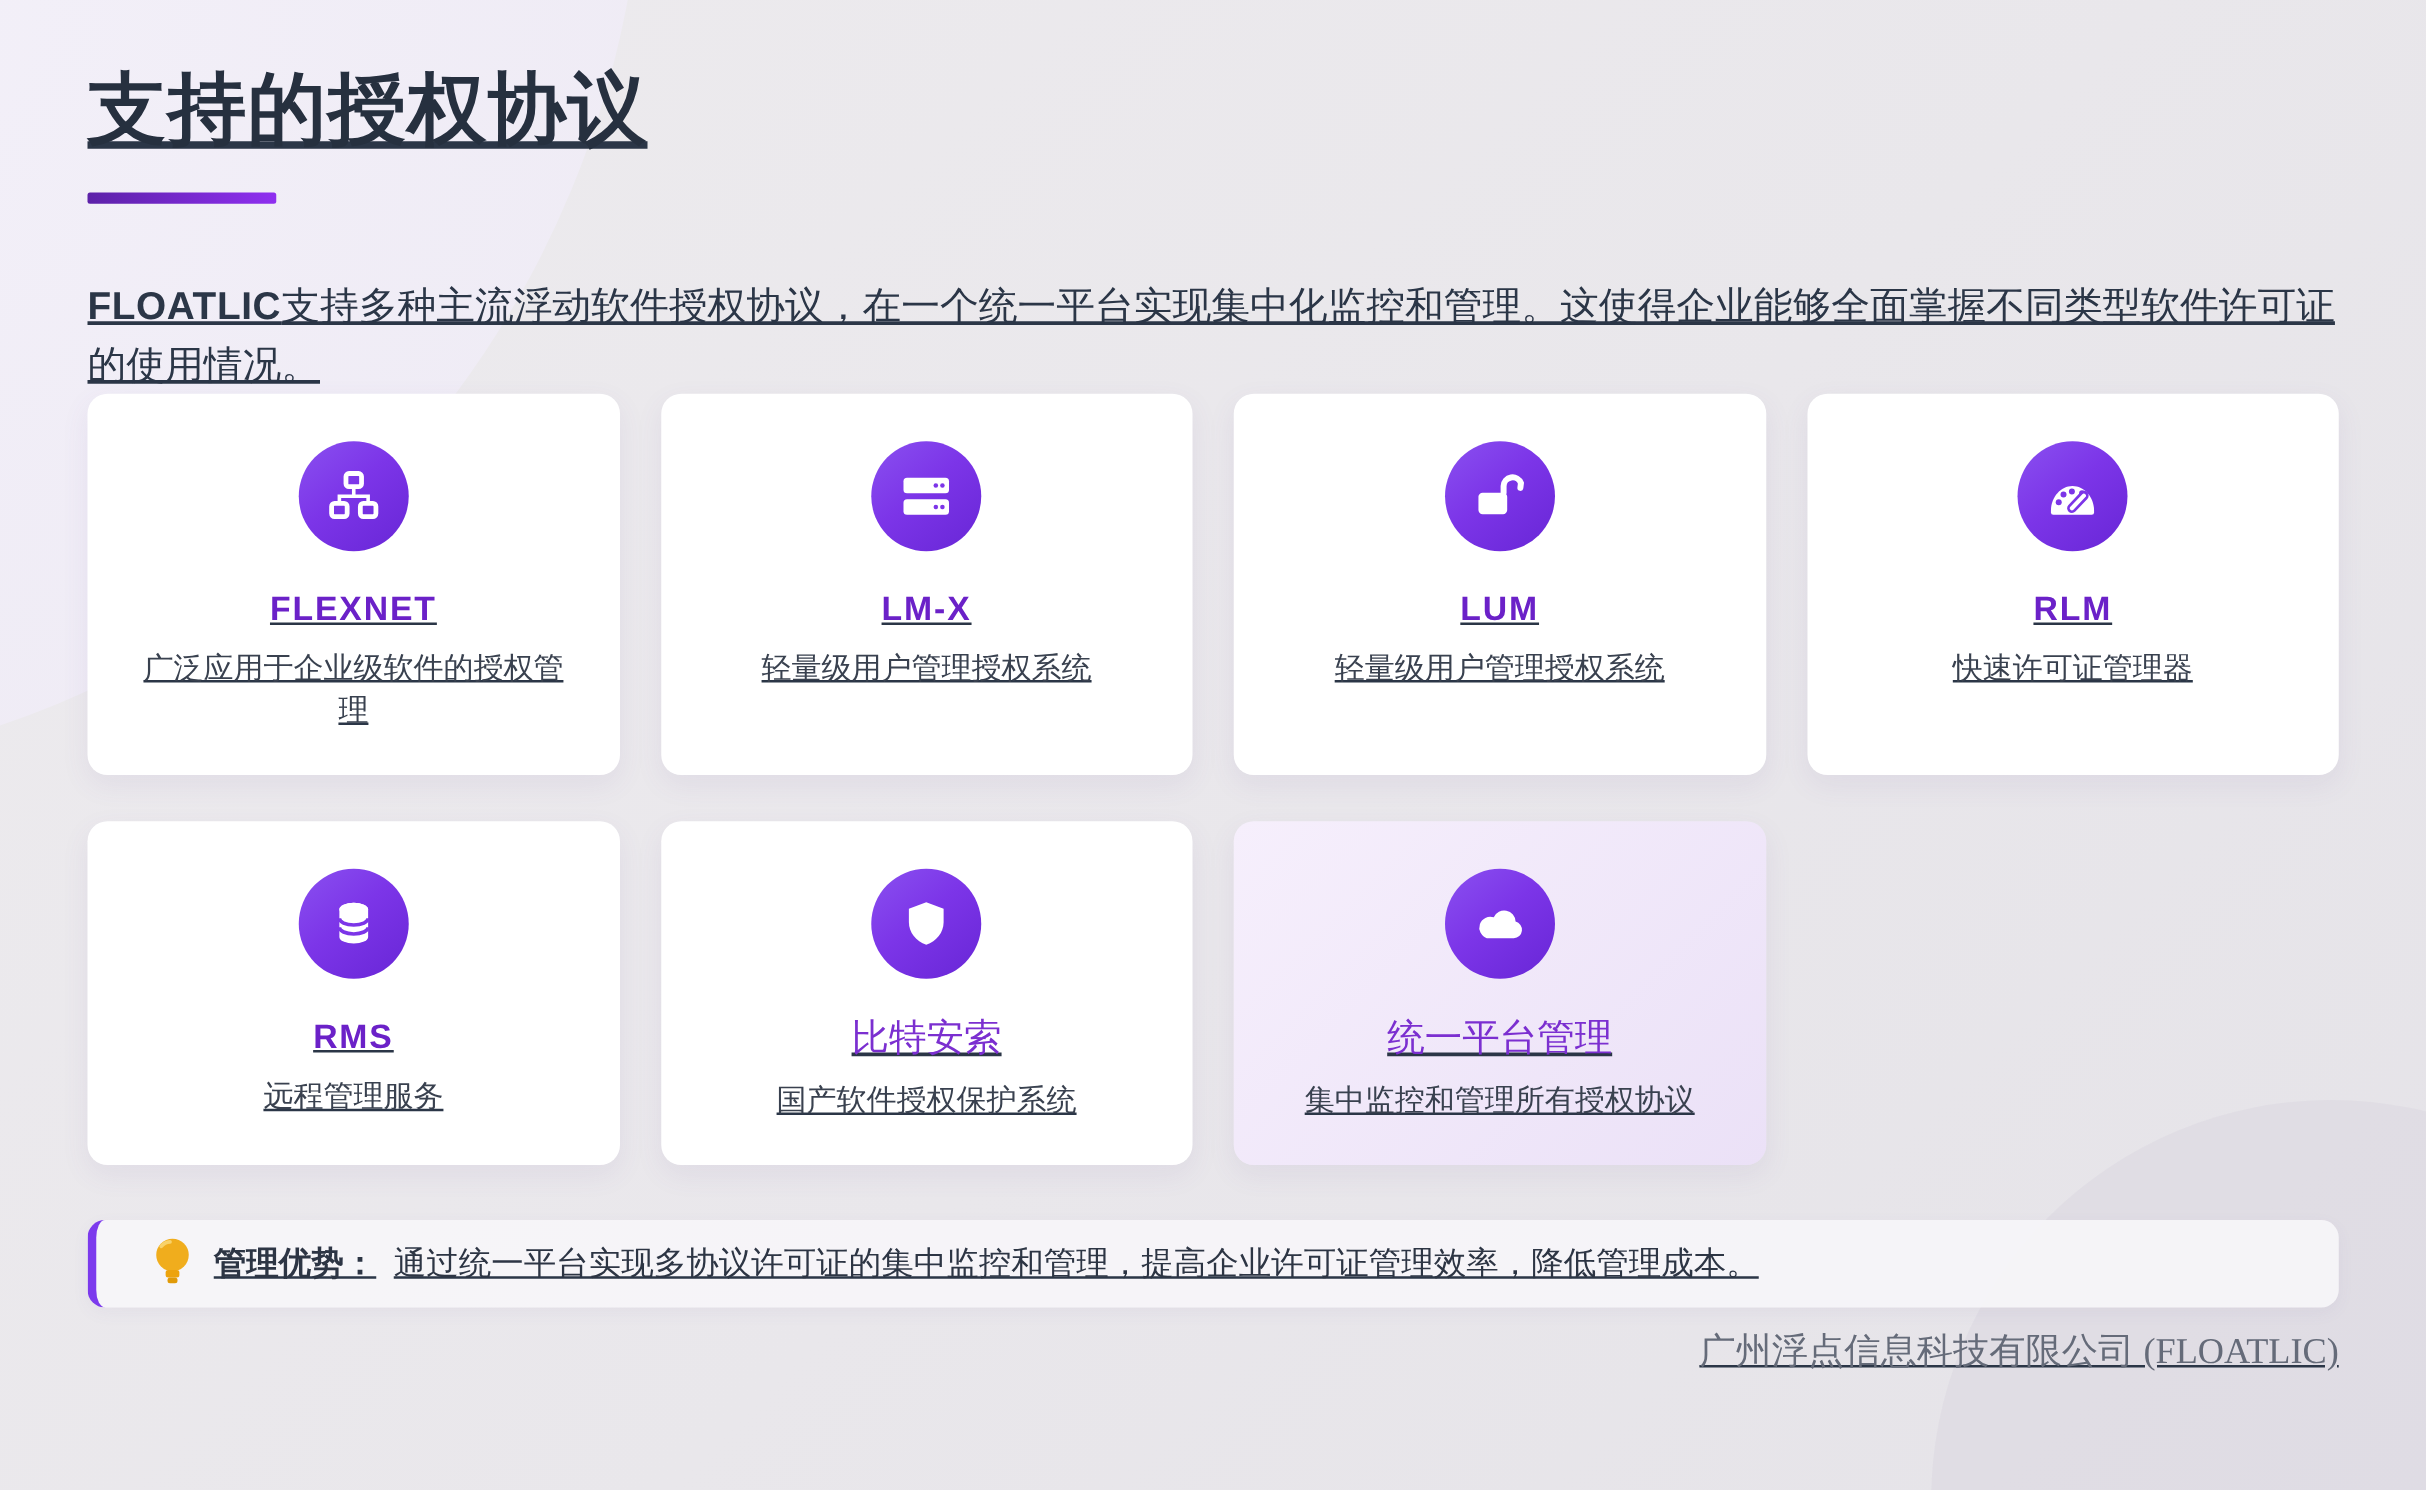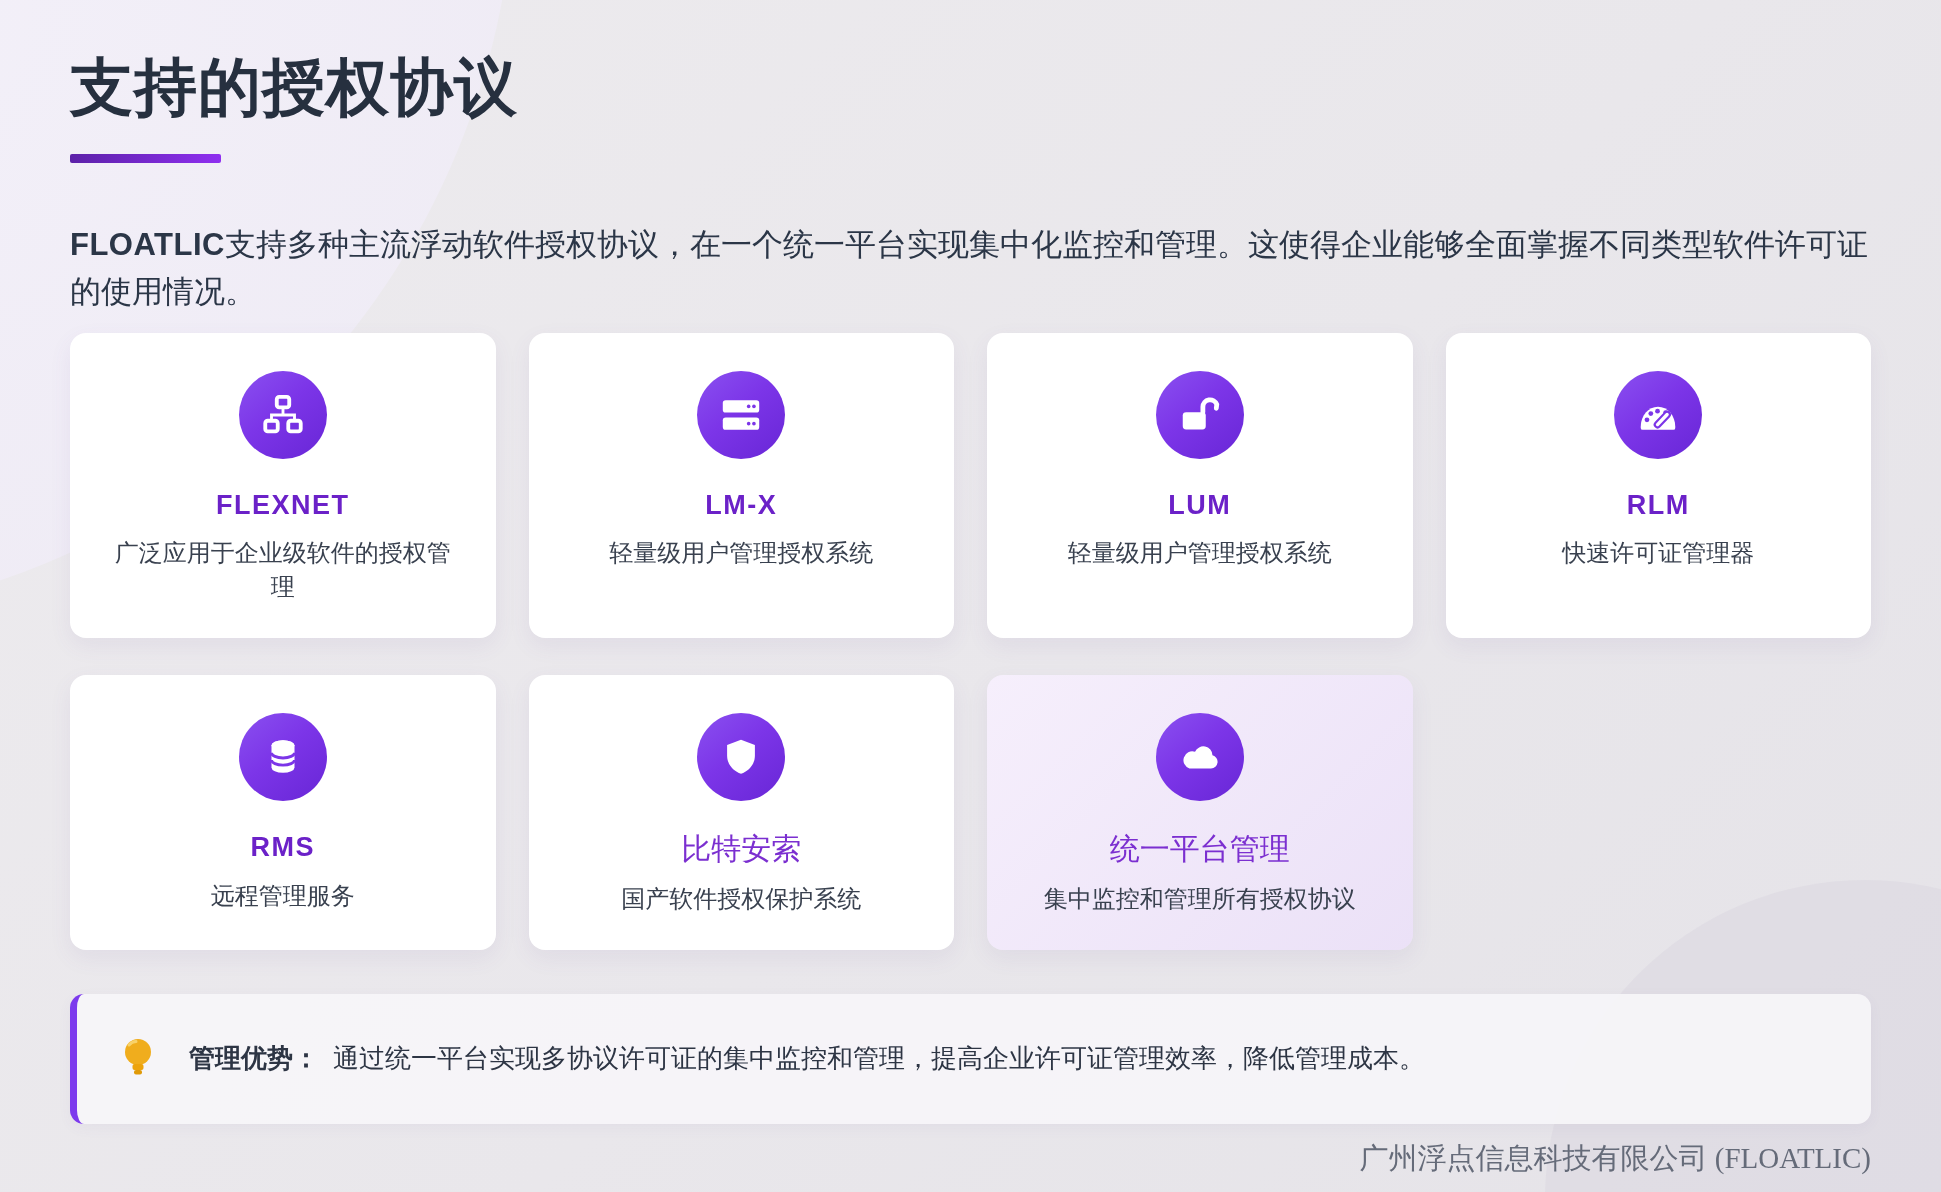--- a/index.html
+++ b/index.html
@@ -7,20 +7,21 @@
   body {
     font-family: "Liberation Serif", "DejaVu Serif", serif;
     color: #2b3647;
   }
   .slide {
     position: relative;
     width: 1941px;
     height: 1192px;
     overflow: hidden;
     background: linear-gradient(135deg, #edebee 0%, #e9e7eb 55%, #e5e3e8 100%);
+    text-decoration: underline;
   }
   .bg-circle { position: absolute; border-radius: 50%; }
   .bg-circle-tl {
     left: -1005px; top: -899px; width: 1520px; height: 1520px;
     background: radial-gradient(circle at 60% 60%, rgba(243,240,249,0.95) 0%, rgba(238,234,245,0.85) 70%, rgba(238,234,245,0.8) 100%);
   }
   .bg-circle-br {
     left: 1545px; top: 880px; width: 640px; height: 640px;
     background: rgba(219,215,224,0.55);
   }
@@ -43,21 +44,21 @@
   .intro {
     margin-top: 58px;
     font-size: 31px;
     line-height: 47px;
     color: #2b3647;
     width: 1801px;
   }
   .intro .latin-brand { font-family: "Liberation Sans", sans-serif; font-weight: 600; letter-spacing: 0.5px; }
 
   .cards-grid {
-    margin-top: 18px;
+    margin-top: 0;
     display: grid;
     grid-template-columns: repeat(4, 1fr);
     column-gap: 33px;
     row-gap: 37px;
   }
   .card {
     background: #ffffff;
     border-radius: 16px;
     box-shadow: 0 8px 22px rgba(100, 80, 150, 0.08);
     text-align: center;
@@ -95,24 +96,24 @@
     font-size: 24px;
     line-height: 34px;
     color: #39414f;
   }
 
   .note {
     margin-top: 44px;
     background: rgba(246,245,248,0.92);
     border-left: 7px solid #7c3aed;
     border-radius: 14px;
-    padding: 43px 44px;
+    padding: 13px 44px;
     display: flex;
     align-items: center;
-    gap: 34px;
+    gap: 16px;
     box-shadow: 0 4px 14px rgba(100, 80, 150, 0.05);
   }
   .note svg { width: 34px; height: 44px; flex: 0 0 auto; }
   .note p { font-size: 26px; color: #2d3544; line-height: 1.4; }
   .note p strong { font-weight: 700; margin-right: 14px; }
 
   .footer {
     margin-top: 15px;
     text-align: right;
     font-size: 29px;

